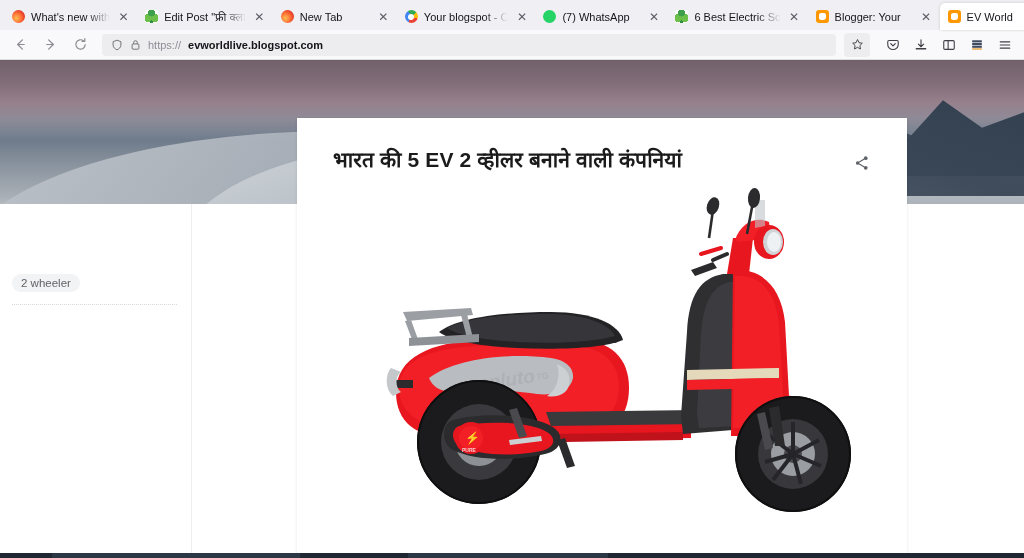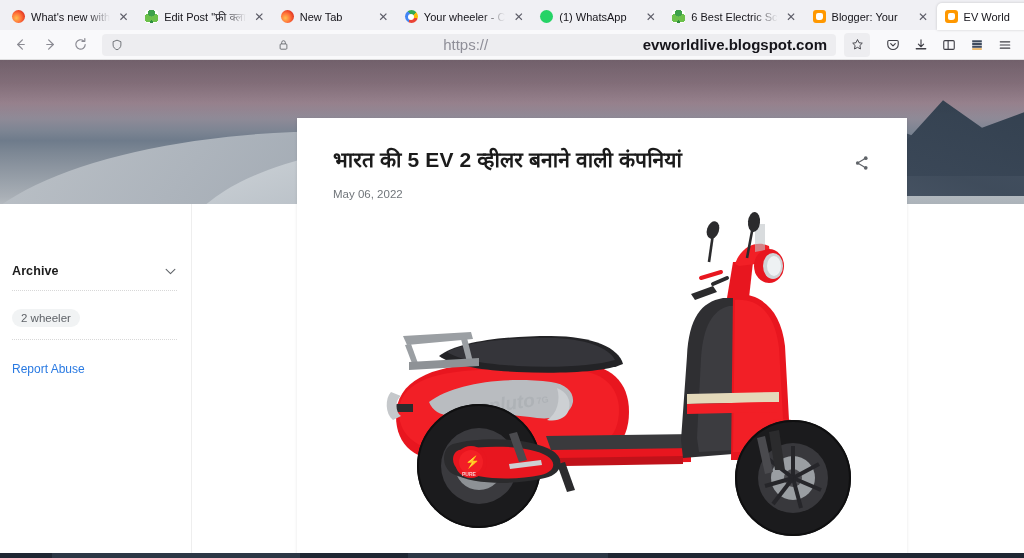--- a/index.html
+++ b/index.html
@@ -70,21 +70,21 @@
     height: 30px; background: #f9f9fb; display:flex; align-items:center;
     padding: 0 6px; gap: 2px; border-bottom: 1px solid #dededf;
   }
   .navbtn {
     width: 28px; height: 26px; display:flex; align-items:center; justify-content:center;
     color:#8b8b93; border-radius:4px;
   }
   .urlbar {
     flex: 1; height: 22px; background: #ededf0; border-radius: 4px;
     display:flex; align-items:center; gap:7px; padding: 0 9px;
-    margin: 0 6px; font-size: 15px; justify-content: space-between;
+    margin: 0 6px; font-size: 11px;
   }
   .urlscheme { color:#8f8f98; }
   .urlhost { color:#15141a; font-weight:700; }
   .star-btn { width:26px; height:24px; display:flex; align-items:center; justify-content:center; background:#ededf0; border-radius:4px; color:#3f3f46; }
   .tools { display:flex; align-items:center; gap:2px; margin-left: 8px; }
   .toolbtn { width:26px; height:24px; display:flex; align-items:center; justify-content:center; color:#3f3f46; border-radius:4px; }
 
   
   .viewport { position: relative; width:1024px; height: 498px; overflow:hidden; background:#fff; }
 
@@ -204,26 +204,26 @@
       <span class="tlabel">Edit Post "फ्री क्ला</span>
       <span class="tclose">✕</span>
     </div>
     <div class="tab">
       <span class="favicon fv-firefox"></span>
       <span class="tlabel" style="width:70px">New Tab</span>
       <span class="tclose">✕</span>
     </div>
     <div class="tab fade">
       <span class="favicon fv-chrome"></span>
-      <span class="tlabel">Your wheeler - C</span>
+      <span class="tlabel">Your blogspot - C</span>
       <span class="tclose">✕</span>
     </div>
     <div class="tab">
       <span class="favicon fv-whatsapp"></span>
-      <span class="tlabel" style="width:78px">(1) WhatsApp</span>
+      <span class="tlabel" style="width:78px">(7) WhatsApp</span>
       <span class="tclose">✕</span>
     </div>
     <div class="tab fade">
       <span class="favicon fv-blogger-green"></span>
       <span class="tlabel">6 Best Electric Sc</span>
       <span class="tclose">✕</span>
     </div>
     <div class="tab">
       <span class="favicon fv-blogger-orange"></span>
       <span class="tlabel" style="width:78px">Blogger: Your</span>
@@ -322,51 +322,39 @@
       <div class="dune-c"></div>
       <div class="sand-r"></div>
       <div class="ridge-r"></div>
       <div class="ridge-r2"></div>
       <div class="banner-fade"></div>
     </div>
 
     <div class="page-bg"></div>
 
     <div class="sidebar">
-      <div class="sb-section">
-        <div class="sb-head">
-          <span>Archive</span>
-          <span class="chev">
-            <svg width="11" height="7" viewBox="0 0 12 8">
-                <path d="M1 1.6 L6 6.4 L11 1.6" fill="none" stroke="currentColor" stroke-width="1.25" stroke-linecap="round" stroke-linejoin="round"></path>
-              </svg>
-          </span>
-        </div>
-      </div>
 
       <div class="sb-section">
         <span class="label-chip">2 wheeler</span>
       </div>
 
-      <a class="report-link">Report Abuse</a>
     </div>
 
     <div class="card">
       <div class="card-head">
         <div class="post-title">भारत की 5 EV 2 व्हीलर बनाने वाली कंपनियां</div>
         <div class="share-ic">
           <svg width="16" height="16" viewBox="0 0 18 18">
             <circle cx="13.2" cy="3.6" r="2.1" fill="currentColor"></circle>
             <circle cx="13.2" cy="14.4" r="2.1" fill="currentColor"></circle>
             <circle cx="4.2" cy="9" r="2.1" fill="currentColor"></circle>
             <path d="M5.9 8 L11.6 4.6 M5.9 10 L11.6 13.4" stroke="currentColor" stroke-width="1.3"></path>
           </svg>
         </div>
       </div>
-      <div class="post-date">May 06, 2022</div>
 
       <div class="photo">
         <svg viewBox="0 0 520 340">
 
           <path d="M35 210 C35 175 70 160 120 158 L215 158 C250 158 268 176 268 206 C268 238 248 256 212 256 L92 256 C55 256 35 240 35 210 Z" fill="#e8161f"></path>
           <path d="M38 206 C38 178 70 166 118 164 L210 164 C240 164 258 180 258 204 C258 232 240 246 208 246 L95 246 C60 246 38 232 38 206 Z" fill="#f21f26"></path>
 
           <path d="M68 196 C92 178 140 170 190 176 C205 178 213 186 212 196 C210 208 196 214 176 212 C150 209 120 205 95 209 C82 211 72 206 68 196 Z" fill="#b9bcc0"></path>
           <path d="M196 182 C206 186 210 194 208 203 C206 212 196 216 186 214 C196 208 200 194 196 182 Z" fill="#cdd0d3"></path>
 

